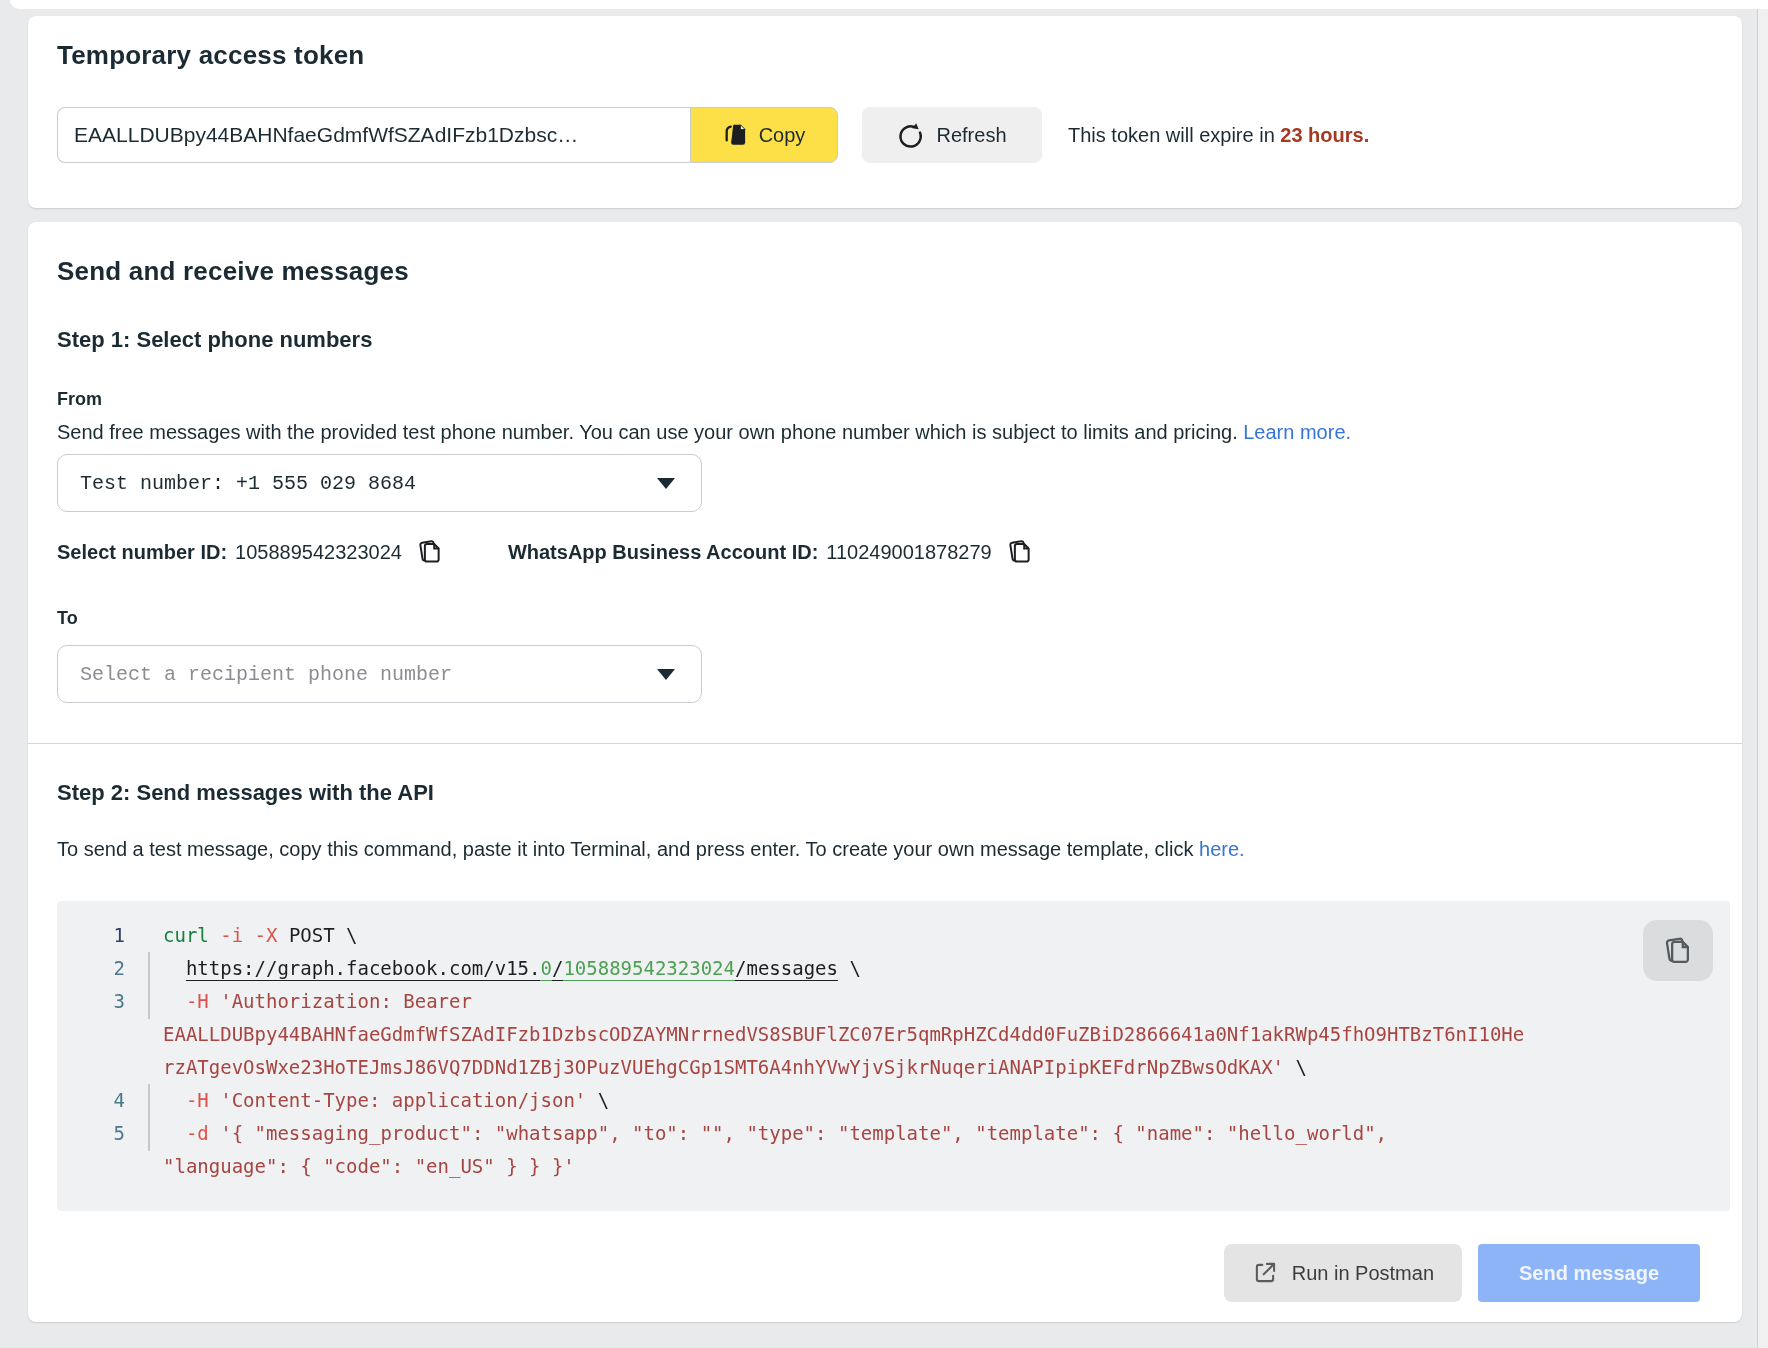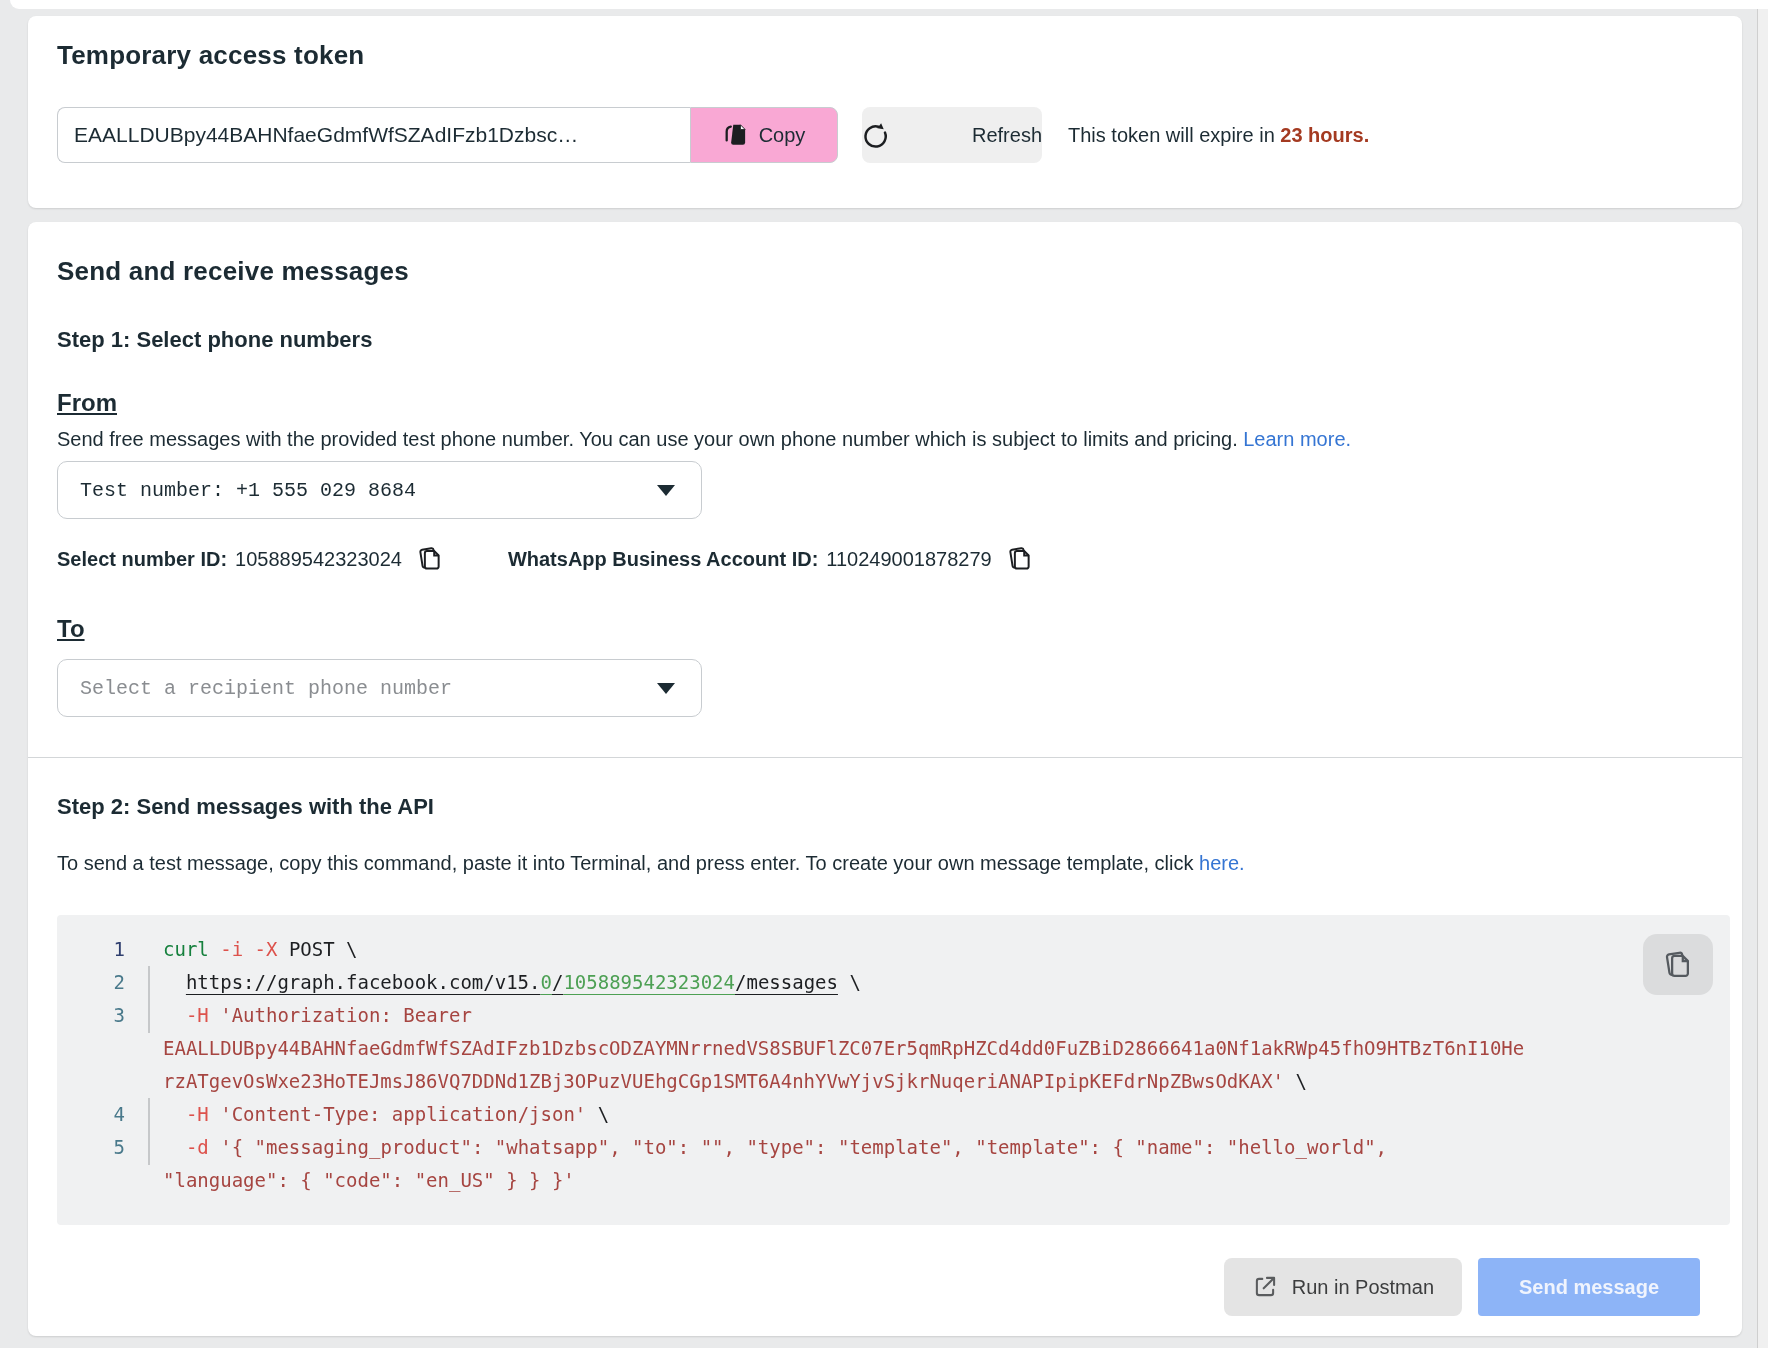--- a/index.html
+++ b/index.html
@@ -25,45 +25,45 @@
     border-radius:8px;
     box-shadow:0 1px 2px rgba(0,0,0,0.12);
     margin:0 26px 0 28px;
     z-index:2;
   }
   .card-token { margin-top:16px; padding:24px 29px 30px 29px; height:192px; }
   .card-messages { margin-top:14px; padding:34px 0 20px 0; }
 
   h2.card-title { font-size:26px; font-weight:700; letter-spacing:0.2px; }
   h3.step-heading { font-size:22px; font-weight:700; }
-  h4.field-label { font-size:24px; font-weight:700;text-decoration:underline; }
+  h4.field-label { font-size:18px; font-weight:700; }
   .inset { margin-left:29px; margin-right:29px; }
 
   
   .token-row { display:flex; align-items:center; margin-top:36px; }
   .token-group { display:flex; height:56px; }
   .token-input {
     width:633px; height:56px;
     border:1px solid #c8ccd0; border-right:none;
     border-radius:8px 0 0 8px;
     padding:0 16px; font-size:21px; color:#1c2b33;
     font-family:"Liberation Sans", sans-serif;
     text-overflow:ellipsis; white-space:nowrap; overflow:hidden;
     outline:none; background:#fff;
   }
   .copy-btn {
     display:flex; align-items:center; gap:10px;
     width:148px; height:56px; justify-content:center;
-    background:#f9a8d4; border:1px solid #c8ccd0;
+    background:#fde047; border:1px solid #c8ccd0;
     border-radius:0 8px 8px 0;
     font-size:20px; color:#1c2b33; cursor:pointer;
     font-family:"Liberation Sans", sans-serif;
   }
   .refresh-btn {
-    display:flex; align-items:center; gap:12px; justify-content:space-between;
+    display:flex; align-items:center; gap:12px; justify-content:center;
     width:180px; height:56px; margin-left:24px;
     background:#efefef; border:none; border-radius:8px;
     font-size:20px; color:#1c2b33; cursor:pointer;
     font-family:"Liberation Sans", sans-serif;
   }
   .expire { margin-left:26px; font-size:20px; }
   .expire b { color:#a43a21; font-weight:700; }
 
   
   .mt-step1 { margin-top:40px; }

